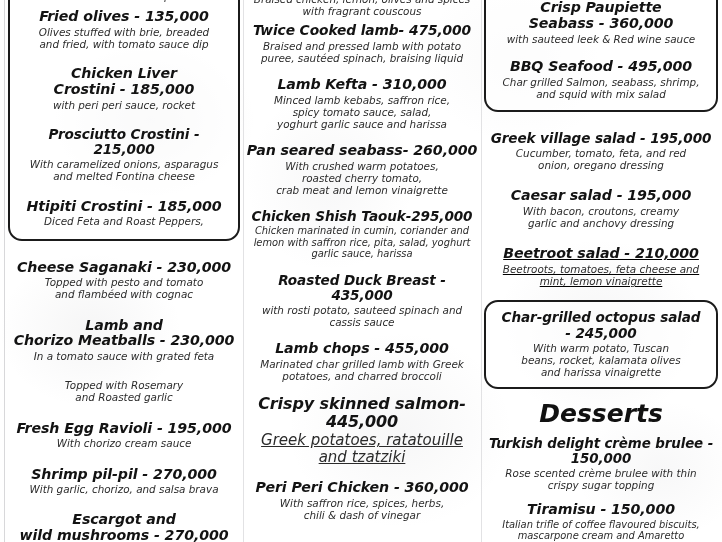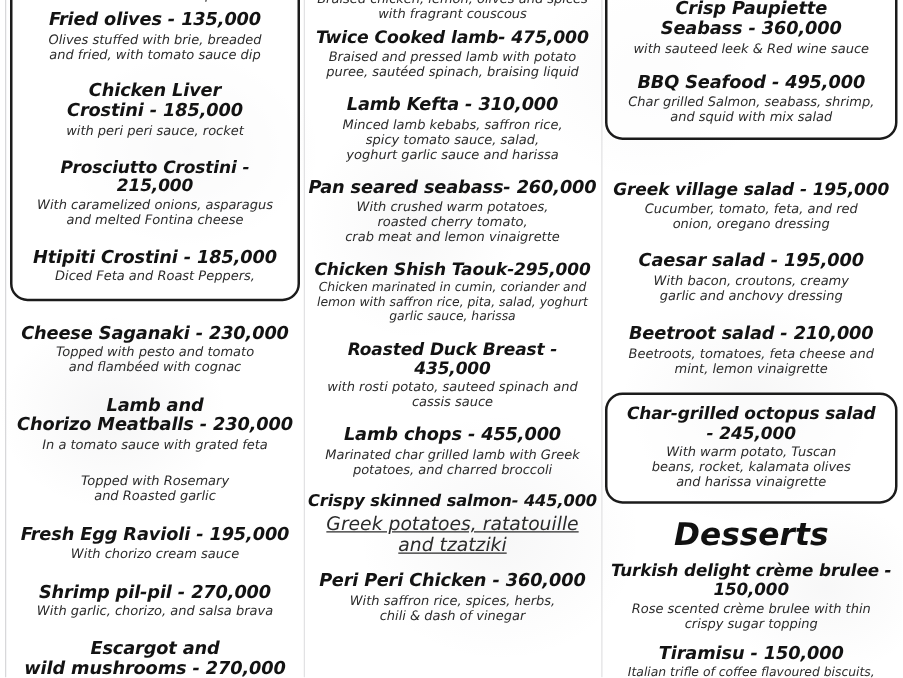--- a/index.html
+++ b/index.html
@@ -221,21 +221,21 @@
 cassis sauce</div>
     </div>
 
     <div class="item" style="margin-top:10px;">
       <div class="item-name">Lamb chops - 455,000</div>
       <div class="item-desc">Marinated char grilled lamb with Greek
 potatoes, and charred broccoli</div>
     </div>
 
     <div class="item" style="margin-top:10px;">
-      <div class="item-name" style="font-size:13px;">Crispy skinned salmon- 445,000</div>
+      <div class="item-name" style="font-size:16px;">Crispy skinned salmon- 445,000</div>
       <div class="item-desc" style="font-size:15px;text-decoration:underline;">Greek potatoes, ratatouille and tzatziki</div>
     </div>
 
     <div class="item" style="margin-top:10px;">
       <div class="item-name">Peri Peri Chicken - 360,000</div>
       <div class="item-desc">With saffron rice, spices, herbs,
 chili &amp; dash of vinegar</div>
     </div>
 
   </div>
@@ -251,35 +251,35 @@
       </div>
 
       <div class="item" style="margin-top:14px;margin-bottom:1px;">
         <div class="item-name">BBQ Seafood - 495,000</div>
         <div class="item-desc">Char grilled Salmon, seabass, shrimp,
 and squid with mix salad</div>
       </div>
 
     </div>
 
-    <div style="margin-top:33px;">
+    <div style="margin-top:19px;">
 
       <div class="item">
         <div class="item-name" style="font-size:13.6px;">Greek village salad - 195,000</div>
         <div class="item-desc">Cucumber, tomato, feta, and red
 onion, oregano dressing</div>
       </div>
 
       <div class="item" style="margin-top:17px;">
         <div class="item-name">Caesar salad - 195,000</div>
         <div class="item-desc">With bacon, croutons, creamy
 garlic and anchovy dressing</div>
       </div>
 
-      <div class="item" style="margin-top:17px;">
+      <div class="item" style="margin-top:17px;text-decoration:underline;">
         <div class="item-name">Beetroot salad - 210,000</div>
         <div class="item-desc">Beetroots, tomatoes, feta cheese and
 mint, lemon vinaigrette</div>
       </div>
 
     </div>
 
     <div class="boxed" style="margin-top:10px;">
       <div class="item">
         <div class="item-name" style="font-size:13.6px;">Char-grilled octopus salad

